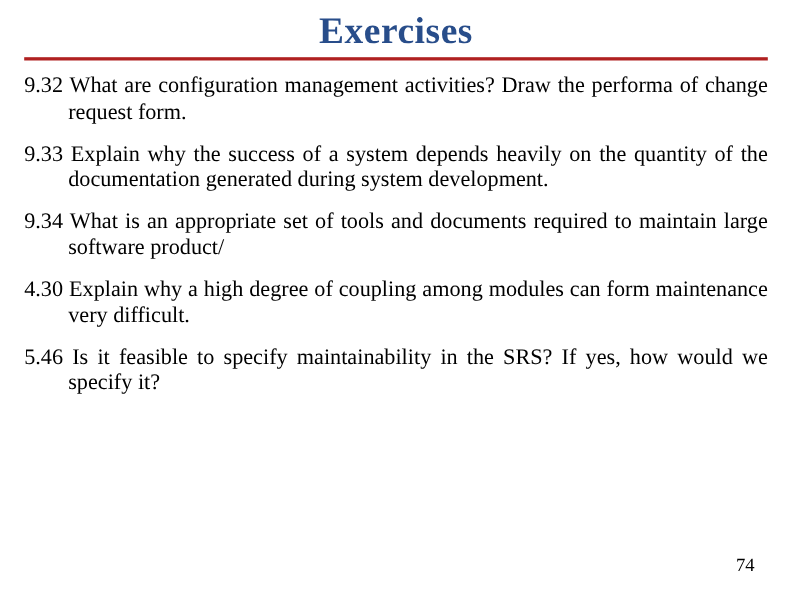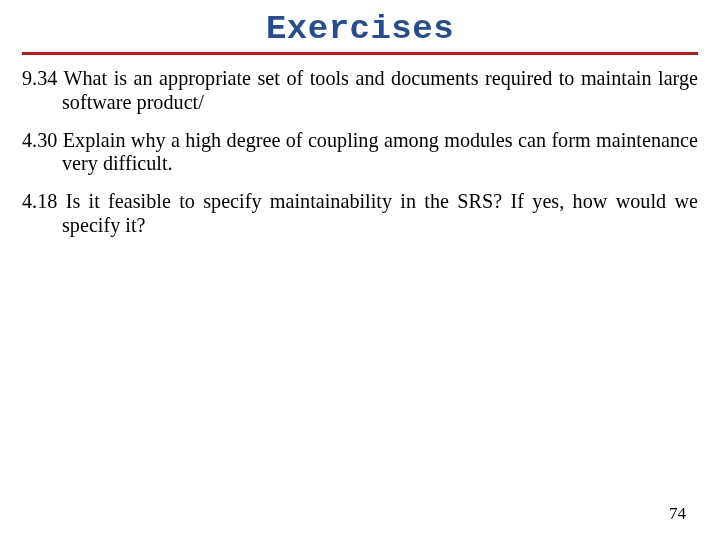--- a/index.html
+++ b/index.html
@@ -14,21 +14,21 @@
     box-sizing: border-box;
   }
   .slide {
     width: 720px;
     height: 540px;
     padding: 10px 22px 0 22px;
     box-sizing: border-box;
     position: relative;
   }
   .title {
-    font-family: Liberation Mono, monospace;
+    font-family: Liberation Serif, serif;
     font-size: 34px;
     font-weight: 700;
     color: #284d8a;
     text-align: center;
     margin: 0 0 4px 0;
     letter-spacing: 0.5px;
   }
   .rule {
     border: none;
     border-top: 3px solid #b02020;
@@ -54,26 +54,34 @@
   }
 </style>
 </head>
 <body>
 
 <div class="slide">
   <h1 class="title">Exercises</h1>
   <hr class="rule">
   <div class="items">
     <div class="item">
+      <span>9.32</span>
+      <span>What are configuration management activities? Draw the performa of change request form.</span>
+    </div>
+    <div class="item">
+      <span>9.33</span>
+      <span>Explain why the success of a system depends heavily on the quantity of the documentation generated during system development.</span>
+    </div>
+    <div class="item">
       <span>9.34</span>
       <span>What is an appropriate set of tools and documents required to maintain large software product/</span>
     </div>
     <div class="item">
       <span>4.30</span>
       <span>Explain why a high degree of coupling among modules can form maintenance very difficult.</span>
     </div>
     <div class="item">
-      <span>4.18</span>
+      <span>5.46</span>
       <span>Is it feasible to specify maintainability in the SRS? If yes, how would we specify it?</span>
     </div>
   </div>
   <div class="pagenum">74</div>
 </div>
 
 </body></html>

